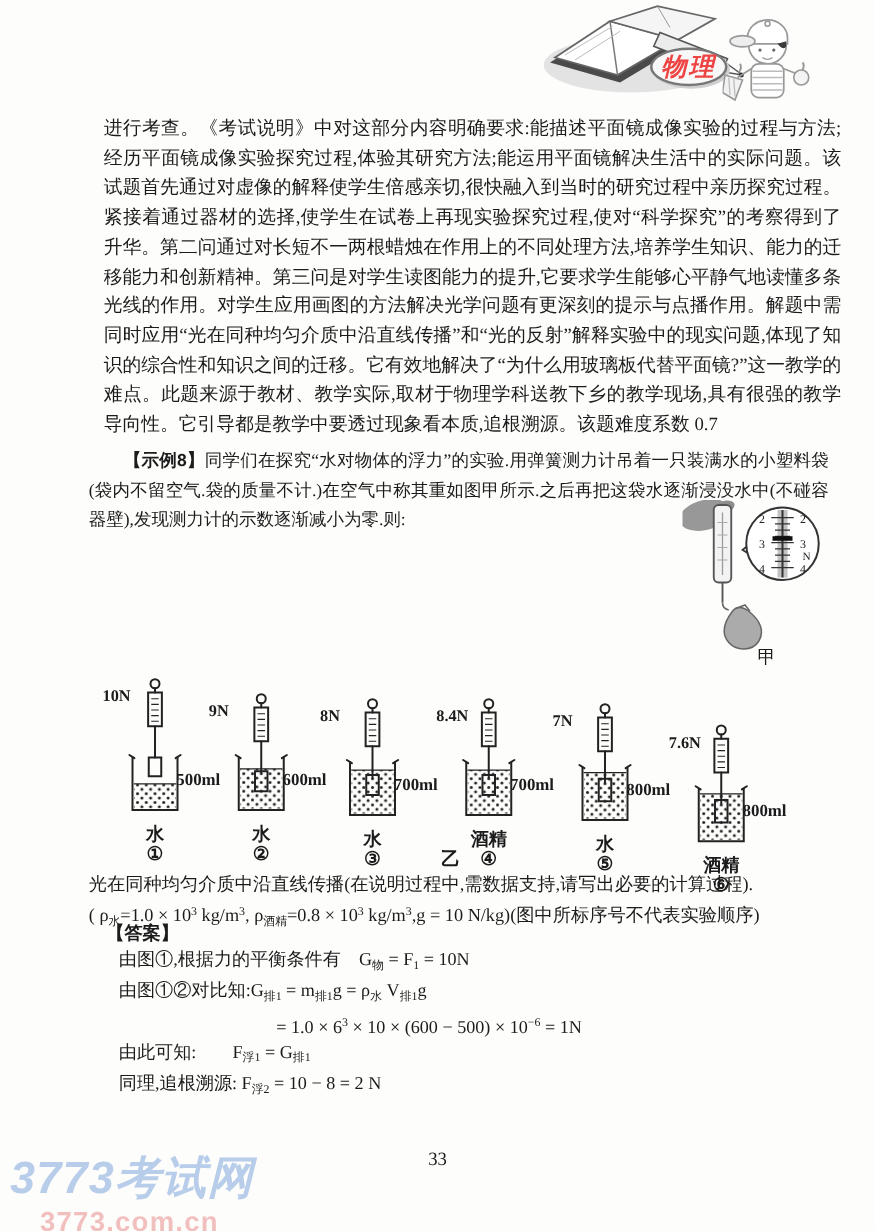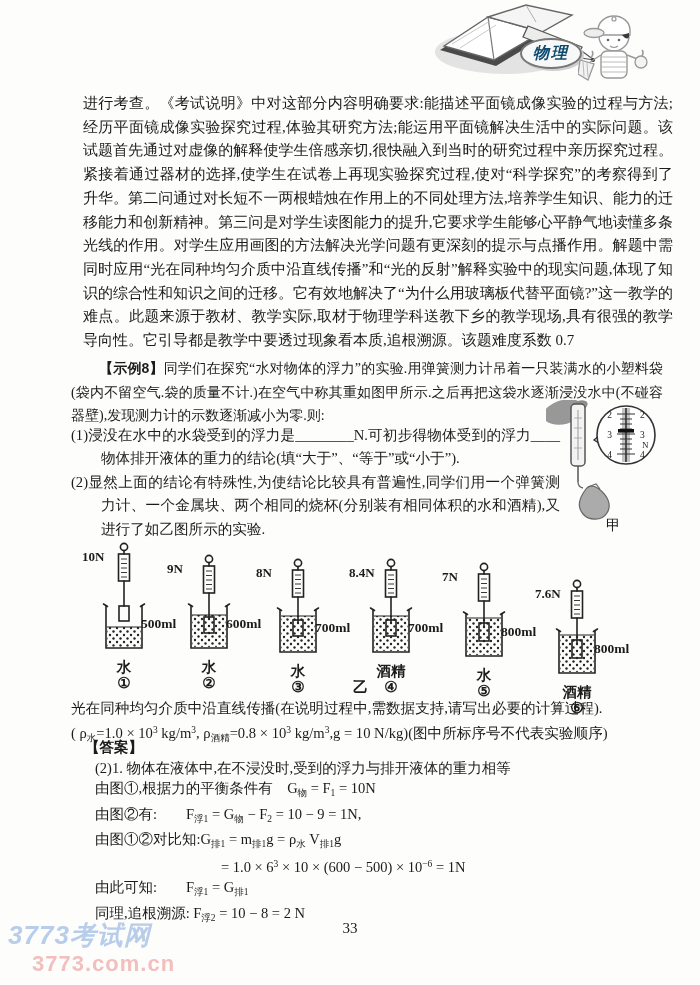--- a/index.html
+++ b/index.html
@@ -11,21 +11,21 @@
   }
   
   .header-art{position:absolute; left:430px; top:0; width:240px; height:88px;}
   .badge{
     position:absolute; left:90px; top:38px; width:58px; height:27px;
     border:2.5px solid #777; border-radius:50%;
     background:#f8f8f8; box-shadow:2px 2px 0 #cfcfcf;
     display:flex; align-items:center; justify-content:center;
   }
   .badge span{
-    font-weight:bold; font-style:italic; font-size:16px; color:#0c4a6e; letter-spacing:2px;
+    font-weight:bold; font-style:italic; font-size:20px; color:#ef4444; letter-spacing:2px;
   }
   
   .para1{
     position:absolute; left:71px; top:80px; width:590px; margin:12px;
     font-size:15px; line-height:23.7px; text-align:justify;
   }
   .example{
     position:absolute; left:71px; top:357px; width:592px; margin:0;
     font-size:14px; line-height:23.6px; text-align:justify; text-indent:2em;
   }
@@ -62,21 +62,21 @@
   .answer .ans-label{font-family:Liberation Serif, serif; font-weight:bold; line-height:21px; padding-left:14px;}
   .ans-line{line-height:20.3px; padding-left:24px;}
   .ans-line.eq-indent{padding-left:150px;}
   .sub{font-size:9.5px; vertical-align:-3px;}
   .sup{font-size:9.5px; vertical-align:5px;}
   
   .page-num{position:absolute; left:0; top:920px; width:700px; text-align:center; font-size:15px;}
   .watermark{position:absolute; left:8px; top:918px; width:240px; pointer-events:none;}
   .wm-name{
     font-family:"Liberation Sans","DejaVu Sans",sans-serif;
-    font-style:italic; font-weight:bold; font-size:26px; letter-spacing:1px;
+    font-style:italic; font-weight:bold; font-size:36px; letter-spacing:1px;
     color:rgba(125,165,218,0.55);
   }
   .wm-url{
     font-family:"Liberation Sans","DejaVu Sans",sans-serif;
     font-weight:bold; font-size:22px; letter-spacing:1px; margin-left:24px; margin-top:-2px;
     color:rgba(232,130,130,0.5);
   }
 </style>
 </head>
 <body>
@@ -126,24 +126,20 @@
       <polygon points="2,58 16,62 10,78 0,72" fill="#f2f2f2" stroke="#999" stroke-width="1.3"></polygon>
       <path d="M5 60 L6 74 M9 61 L10 75" stroke="#bbb" stroke-width="1"></path>
       <path d="M13 56 q3 -4 1 -7" stroke="#999" stroke-width="1.6" fill="none"></path>
     </svg>
   </div>
 
   <p class="para1">进行考查。《考试说明》中对这部分内容明确要求:能描述平面镜成像实验的过程与方法;经历平面镜成像实验探究过程,体验其研究方法;能运用平面镜解决生活中的实际问题。该试题首先通过对虚像的解释使学生倍感亲切,很快融入到当时的研究过程中亲历探究过程。紧接着通过器材的选择,使学生在试卷上再现实验探究过程,使对“科学探究”的考察得到了升华。第二问通过对长短不一两根蜡烛在作用上的不同处理方法,培养学生知识、能力的迁移能力和创新精神。第三问是对学生读图能力的提升,它要求学生能够心平静气地读懂多条光线的作用。对学生应用画图的方法解决光学问题有更深刻的提示与点播作用。解题中需同时应用“光在同种均匀介质中沿直线传播”和“光的反射”解释实验中的现实问题,体现了知识的综合性和知识之间的迁移。它有效地解决了“为什么用玻璃板代替平面镜?”这一教学的难点。此题来源于教材、教学实际,取材于物理学科送教下乡的教学现场,具有很强的教学导向性。它引导都是教学中要透过现象看本质,追根溯源。该题难度系数 0.7</p>
 
   <p class="example"><b>【示例8】</b><span>同学们在探究“水对物体的浮力”的实验.用弹簧测力计吊着一只装满水的小塑料袋(袋内不留空气.袋的质量不计.)在空气中称其重如图甲所示.之后再把这袋水逐渐浸没水中(不碰容器壁),发现测力计的示数逐渐减小为零.则:</span></p>
 
-  <div class="q-block">
-    <p>(1)浸没在水中的水袋受到的浮力是________N.可初步得物体受到的浮力____物体排开液体的重力的结论(填“大于”、“等于”或“小于”).</p>
-    <p>(2)显然上面的结论有特殊性,为使结论比较具有普遍性,同学们用一个弹簧测力计、一个金属块、两个相同的烧杯(分别装有相同体积的水和酒精),又进行了如乙图所示的实验.</p>
-  </div>
 
   <div class="fig-jia">
     <svg width="118" height="136" viewBox="0 0 118 136">
       <ellipse cx="18" cy="12" rx="21" ry="12" fill="#989898" transform="rotate(-14 18 12)"></ellipse>
       <ellipse cx="33" cy="6" rx="9" ry="5" fill="#8d8d8d" transform="rotate(-20 33 6)"></ellipse>
       <rect x="25" y="4" width="14" height="62" rx="4" fill="#f3f3f3" stroke="#555" stroke-width="1.5"></rect>
       <line x1="32" y1="10" x2="32" y2="60" stroke="#999" stroke-width="1"></line>
       <path d="M28 18 h8 M28 28 h8 M28 38 h8 M28 48 h8" stroke="#aaa" stroke-width="0.9"></path>
       <line x1="32" y1="66" x2="32" y2="82" stroke="#555" stroke-width="1.5"></line>
       <path d="M32 82 q0 5 5 6" stroke="#666" stroke-width="1.3" fill="none"></path>
@@ -291,23 +287,21 @@
     <span class="yi-cap">乙</span>
   </div>
 
   <div class="followup">
     <div>光在同种均匀介质中沿直线传播(在说明过程中,需数据支持,请写出必要的计算过程).</div>
     <div><span>( ρ</span><span class="sub">水</span><span>=1.0 × 10</span><span class="sup">3</span><span> kg/m</span><span class="sup">3</span><span>, ρ</span><span class="sub">酒精</span><span>=0.8 × 10</span><span class="sup">3</span><span> kg/m</span><span class="sup">3</span><span>,g = 10 N/kg)(图中所标序号不代表实验顺序)</span></div>
   </div>
 
   <div class="answer">
     <div class="ans-label">【答案】</div>
-    <div class="ans-line"><span>(2)1. 物体在液体中,在不浸没时,受到的浮力与排开液体的重力相等</span></div>
     <div class="ans-line"><span>由图①,根据力的平衡条件有　G</span><span class="sub">物</span><span> = F</span><span class="sub">1</span><span> = 10N</span></div>
-    <div class="ans-line"><span>由图②有:　　F</span><span class="sub">浮1</span><span> = G</span><span class="sub">物</span><span> − F</span><span class="sub">2</span><span> = 10 − 9 = 1N,</span></div>
     <div class="ans-line"><span>由图①②对比知:G</span><span class="sub">排1</span><span> = m</span><span class="sub">排1</span><span>g = ρ</span><span class="sub">水</span><span> V</span><span class="sub">排1</span><span>g</span></div>
     <div class="ans-line eq-indent"><span>= 1.0 × 6</span><span class="sup">3</span><span> × 10 × (600 − 500) × 10</span><span class="sup">−6</span><span> = 1N</span></div>
     <div class="ans-line"><span>由此可知:　　F</span><span class="sub">浮1</span><span> = G</span><span class="sub">排1</span></div>
     <div class="ans-line"><span>同理,追根溯源: F</span><span class="sub">浮2</span><span> = 10 − 8 =  2 N</span></div>
   </div>
 
   <div class="page-num">33</div>
   <div class="watermark">
     <div class="wm-name">3773考试网</div>
     <div class="wm-url">3773.com.cn</div>

